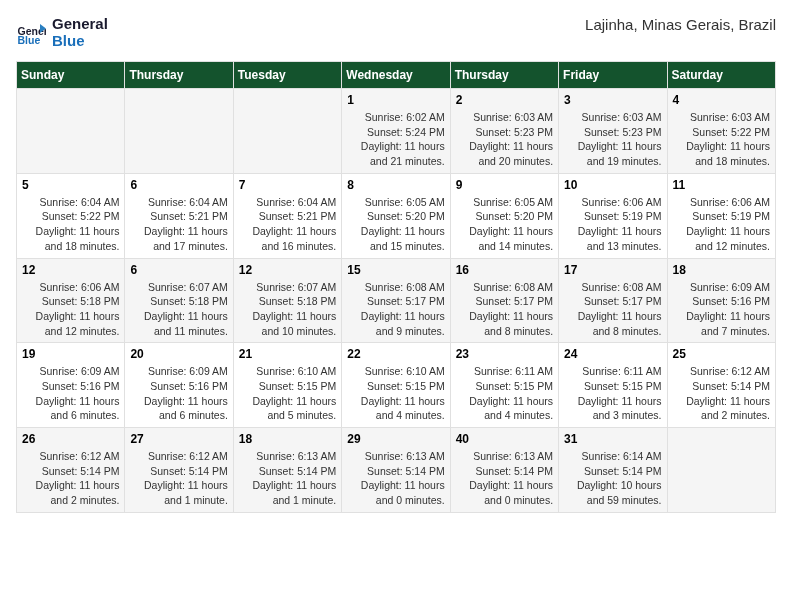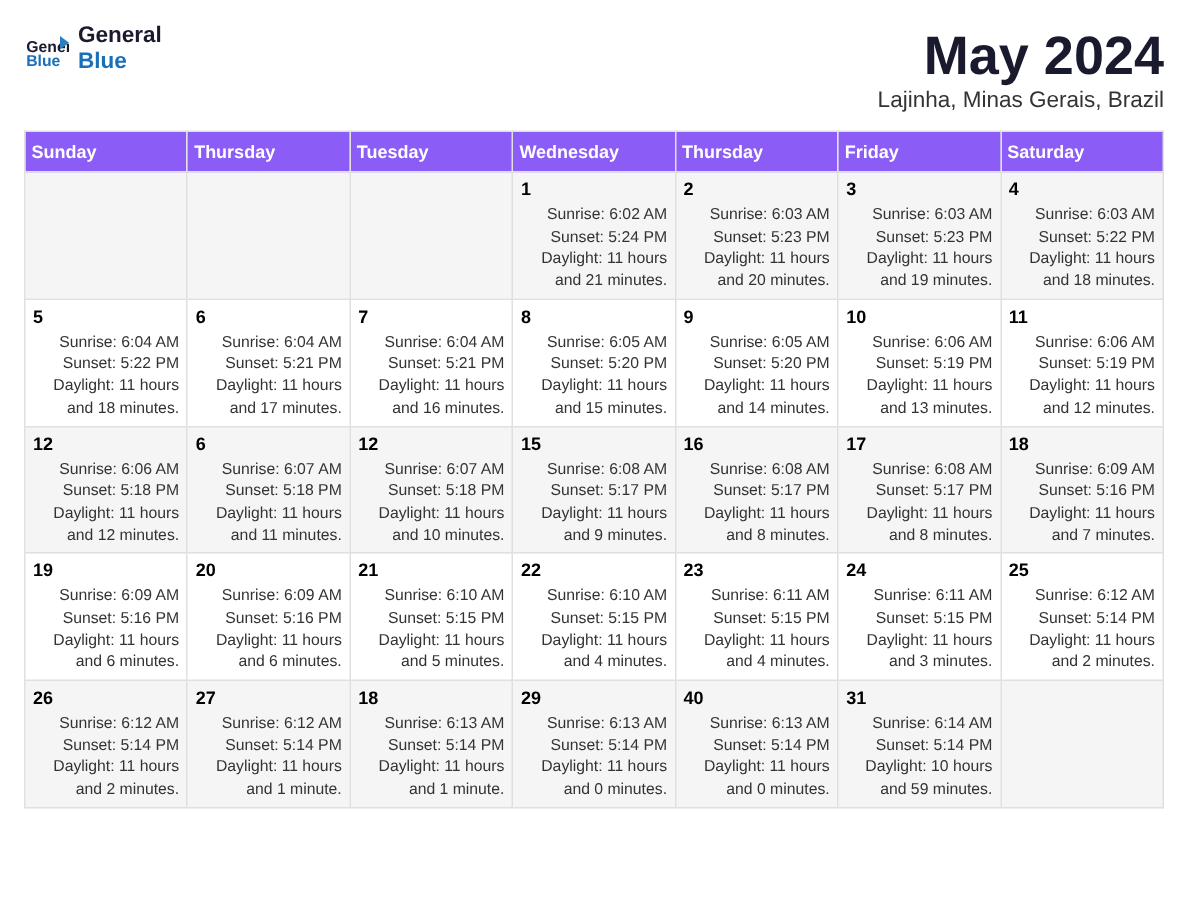--- a/index.html
+++ b/index.html
@@ -36,21 +36,21 @@
     .location {
       font-size: 15px;
       color: #333;
     }
     table {
       width: 100%;
       border-collapse: collapse;
       font-size: 11px;
     }
     thead tr {
-      background-color: #8b5cf6;
+      background-color: #14532d;
       color: white;
     }
     thead th {
       padding: 6px 4px;
       text-align: left;
       font-weight: bold;
       font-size: 12px;
       border: 1px solid #e0e0e0;
     }
     tbody tr {
@@ -92,21 +92,20 @@
       <text x="2" y="35" font-family="Arial" font-weight="bold" font-size="14" fill="#1a6fba">Blue</text>
 
       <polygon points="32,8 40,14 32,20" fill="#2a7fc1"></polygon>
     </svg>
     <div style="display:flex;flex-direction:column;line-height:1.1;margin-left:2px;">
       <span style="font-size:15px;font-weight:bold;color:#1a1a2e;">General</span>
       <span style="font-size:15px;font-weight:bold;color:#1a6fba;">Blue</span>
     </div>
   </div>
   <div class="title-block">
-    <div class="month-title">May 2024</div>
     <div class="location">Lajinha, Minas Gerais, Brazil</div>
   </div>
 </div>
 
 <table>
   <thead>
     <tr>
     <th>Sunday</th>
         <th>Thursday</th>
         <th>Tuesday</th>

